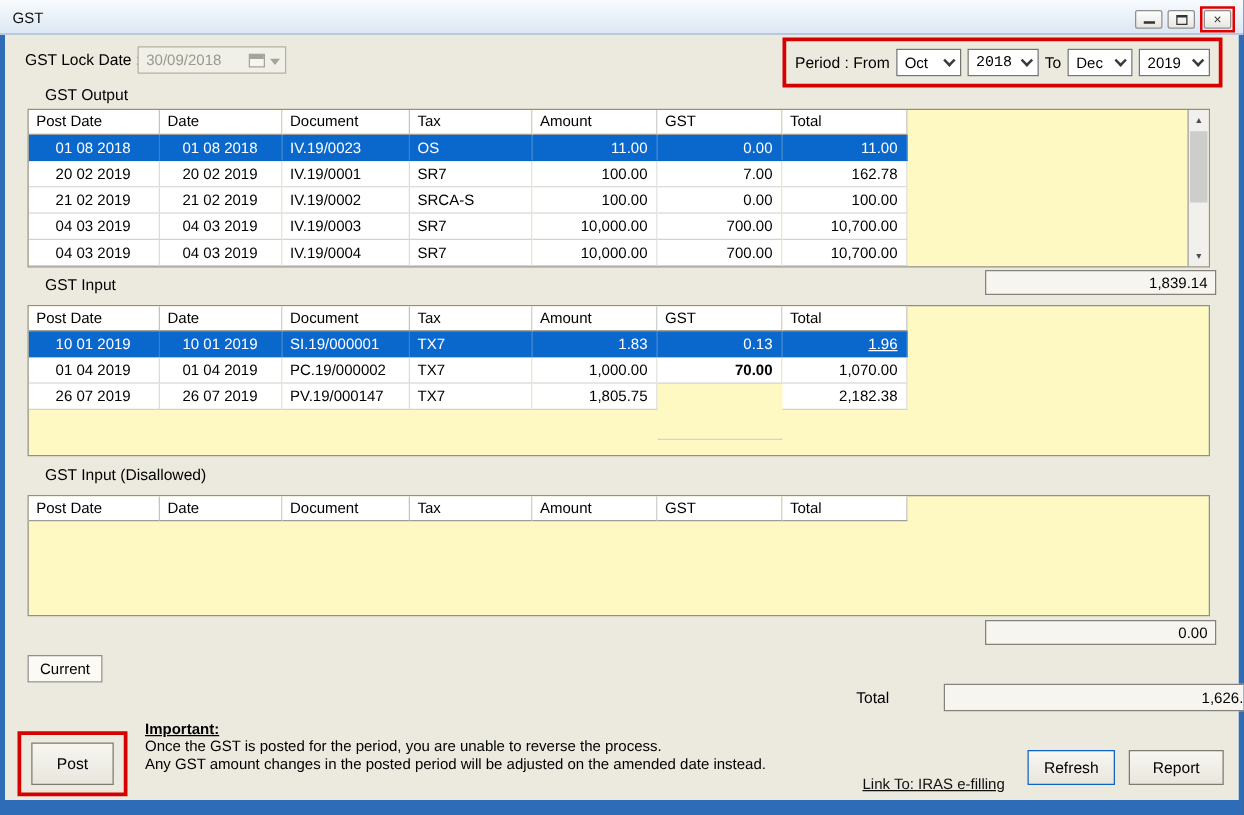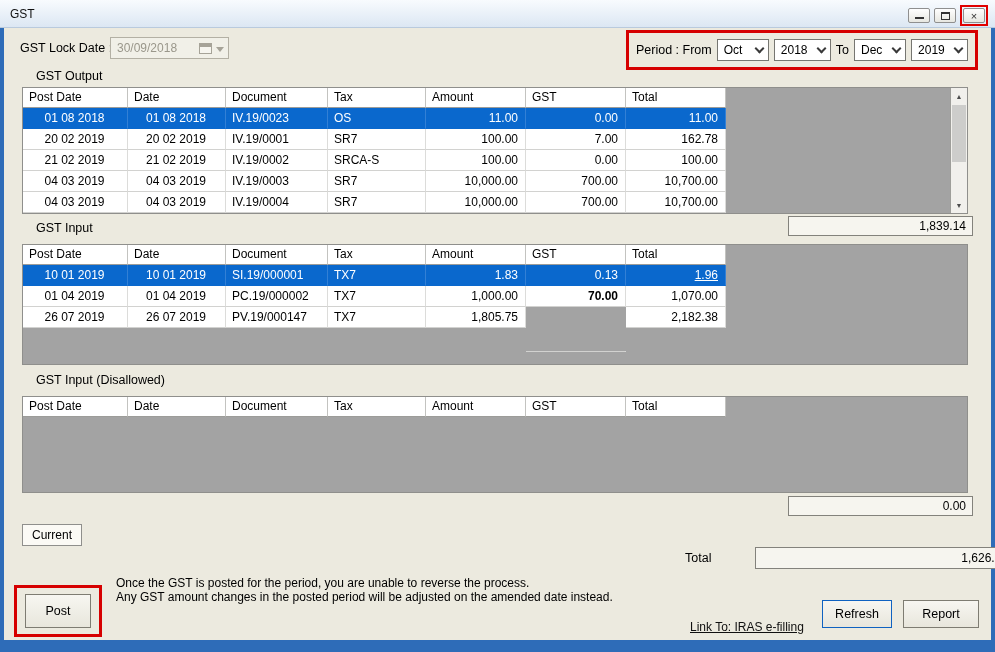--- a/index.html
+++ b/index.html
@@ -26,21 +26,21 @@
     background:linear-gradient(#a6a398 0 3px,#f6f5ef 3px);}
   .dd-tri{width:0;height:0;border:4px solid transparent;border-top:5px solid #a6a398;margin-top:6px;}
   .period-box{position:absolute;left:622px;top:2px;width:352px;height:40px;border:3px solid #d60000;
     display:flex;align-items:center;gap:5px;padding:0 7px;}
   .lbl2{font-size:12.5px;white-space:nowrap;}
   .combo{height:22px;background:#fff;border:1px solid #767671;display:flex;align-items:center;
     padding:0 5px 0 6px;}
   .combo .combo-val{flex:1;font-size:12px;}
   .chev{width:7px;height:7px;border-right:2px solid #3a3a3a;border-bottom:2px solid #3a3a3a;
     transform:rotate(45deg);margin-top:-4px;flex:none;}
-  .grid{position:absolute;background:#a3a3a3;border:1px solid #8f8f8c;overflow:hidden;}
+  .grid{position:absolute;background:#fef9c3;border:1px solid #8f8f8c;overflow:hidden;}
   .g-head{display:flex;height:20px;}
   .g-hcell{background:#fff;border-right:1px solid #c3c3c0;border-bottom:1px solid #9c9c99;
     font-size:12px;line-height:19px;padding-left:6px;white-space:nowrap;overflow:hidden;}
   .g-row{display:flex;height:21px;}
   .g-cell{background:#fff;border-right:1px solid #dcdcda;border-bottom:1px solid #d2d2d0;
     font-size:12px;line-height:20px;padding:0 7px 0 6px;white-space:nowrap;overflow:hidden;}
   .g-row.selected .g-cell{background:#0a68cd;color:#fff;border-right-color:#3380d5;
     border-bottom-color:#0a68cd;}
   .vscroll{position:absolute;right:0;top:0;bottom:0;width:17px;background:#f1f0ec;
     border-left:1px solid #9e9e9a;z-index:2;}
@@ -95,21 +95,21 @@
       <span class="cal-icon"></span>
       <span class="dd-tri"></span>
     </div>
 
     <div class="period-box">
       <span class="lbl2">Period : From</span>
       <div class="combo" style="width:53px;">
         <span class="combo-val">Oct</span>
         <span class="chev"></span>
       </div>
-      <div class="combo" style="width:58px;">
+      <div class="combo" style="width:58px;font-family:Liberation Mono, monospace;">
         <span class="combo-val">2018</span>
         <span class="chev"></span>
       </div>
       <span class="lbl2">To</span>
       <div class="combo" style="width:53px;">
         <span class="combo-val">Dec</span>
         <span class="chev"></span>
       </div>
       <div class="combo" style="width:58px;">
         <span class="combo-val">2019</span>
@@ -238,20 +238,21 @@
     <div class="tab" style="left:18px;top:496px;">Current</div>
 
     <span class="lbl" style="left:681px;top:523px;">Total</span>
     <div class="total-box big" style="left:726px;top:519px;">1,626.24</div>
 
     <div class="post-annot">
       <button class="btn post">Post</button>
     </div>
 
     <div class="important">
+      <div class="imp-title">Important:</div>
       <div class="imp-line">Once the GST is posted for the period, you are unable to reverse the process.</div>
       <div class="imp-line">Any GST amount changes in the posted period will be adjusted on the amended date instead.</div>
     </div>
 
     <a class="iras-link">Link To: IRAS e-filling</a>
 
     <button class="btn refresh">Refresh</button>
     <button class="btn report">Report</button>
 
   </div>

